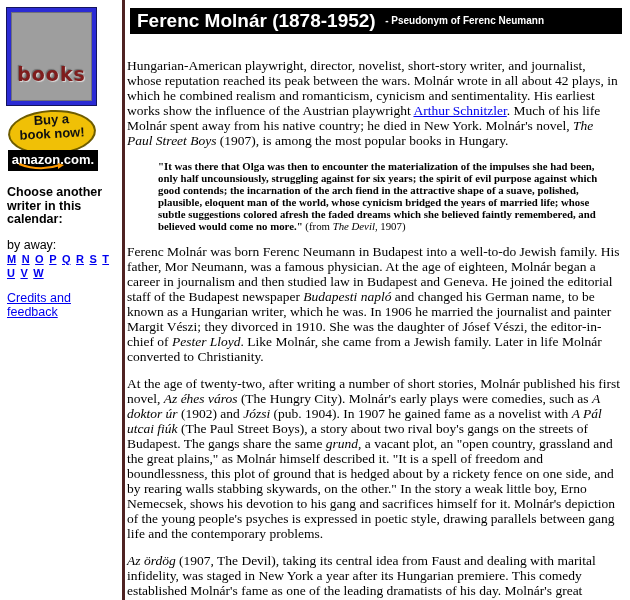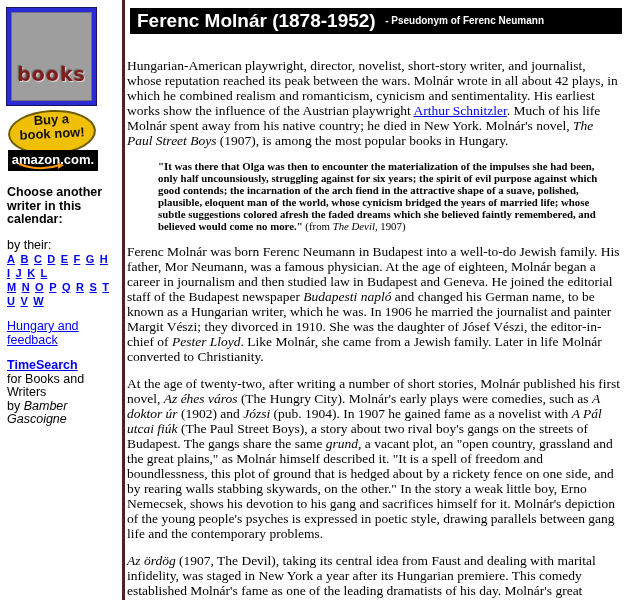--- a/index.html
+++ b/index.html
@@ -88,37 +88,31 @@
       <svg class="am-swoosh" width="46" height="8" viewBox="0 0 46 8">
         <path d="M1 1 Q 22 9 42 2" fill="none" stroke="#ff9900" stroke-width="2"></path>
         <path d="M40 0 L 46 2 L 40 6 Z" fill="#ff9900"></path>
       </svg>
     </span>
   </a>
 
   <div class="side-text">
     <div class="side-head">Choose another writer in this calendar:</div>
 
-    <div class="side-block">by their:</div>
+    <div class="side-block">by away:</div>
 
     <div id="alphabet">
-        <div class="alpha-row"><a>A</a> <a>B</a> <a>C</a> <a>D</a> <a>E</a> <a>F</a> <a>G</a> <a>H</a> <a>I</a> <a>J</a> <a>K</a> <a>L</a> </div>
         <div class="alpha-row"><a>M</a> <a>N</a> <a>O</a> <a>P</a> <a>Q</a> <a>R</a> <a>S</a> <a>T</a> <a>U</a> <a>V</a> <a>W</a> </div>
       </div>
 
 
     <div class="side-block">
-      <a>Hungary and feedback</a>
+      <a>Credits and feedback</a>
     </div>
 
-    <div class="side-block">
-      <a class="ts-link">TimeSearch</a>
-      <div>for Books and Writers</div>
-      <div><span>by </span><i>Bamber Gascoigne</i></div>
-    </div>
   </div>
 </div>
 
 <div class="divider"></div>
 
 <div class="main">
   <div class="titlebar">
     <span class="title-main">Ferenc Molnár (1878-1952)</span>
     <span class="title-sub">- Pseudonym of Ferenc Neumann</span>
   </div>

